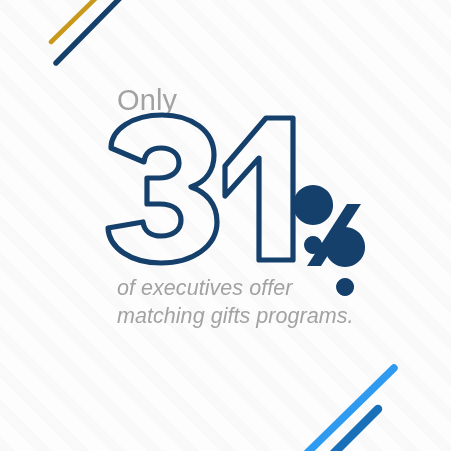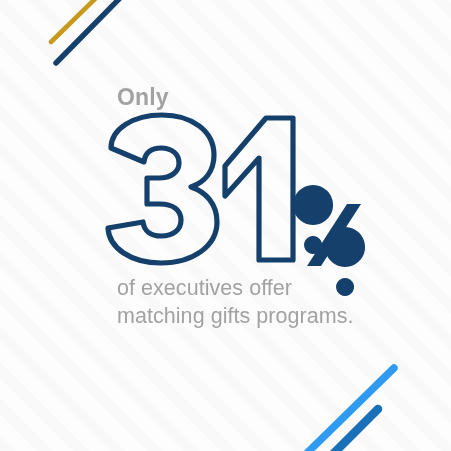--- a/index.html
+++ b/index.html
@@ -48,22 +48,22 @@
     left: 0;
     top: 0;
     width: 451px;
     height: 451px;
   }
 
   .eyebrow {
     position: absolute;
     left: 117px;
     top: 86px;
-    font-size: 23px;
-    font-weight: 700;
+    font-size: 29px;
+    font-weight: 400;
     letter-spacing: 0.1px;
     color: #a2a2a2;
     line-height: 1;
   }
 
   
   .stat-wrap {
     position: absolute;
     left: 103px;
     top: 112px;
@@ -82,20 +82,21 @@
     left: 117px;
     top: 274px;
     width: 250px;
     font-size: 21.5px;
     font-weight: 500;
     line-height: 1.32;
     letter-spacing: 0.05px;
     color: #a2a2a2;
     margin: 0;
     white-space: pre-line;
+    font-style: italic;
   }
 
   
   .sr-text {
     position: absolute;
     width: 1px;
     height: 1px;
     overflow: hidden;
     clip: rect(0 0 0 0);
     white-space: nowrap;

